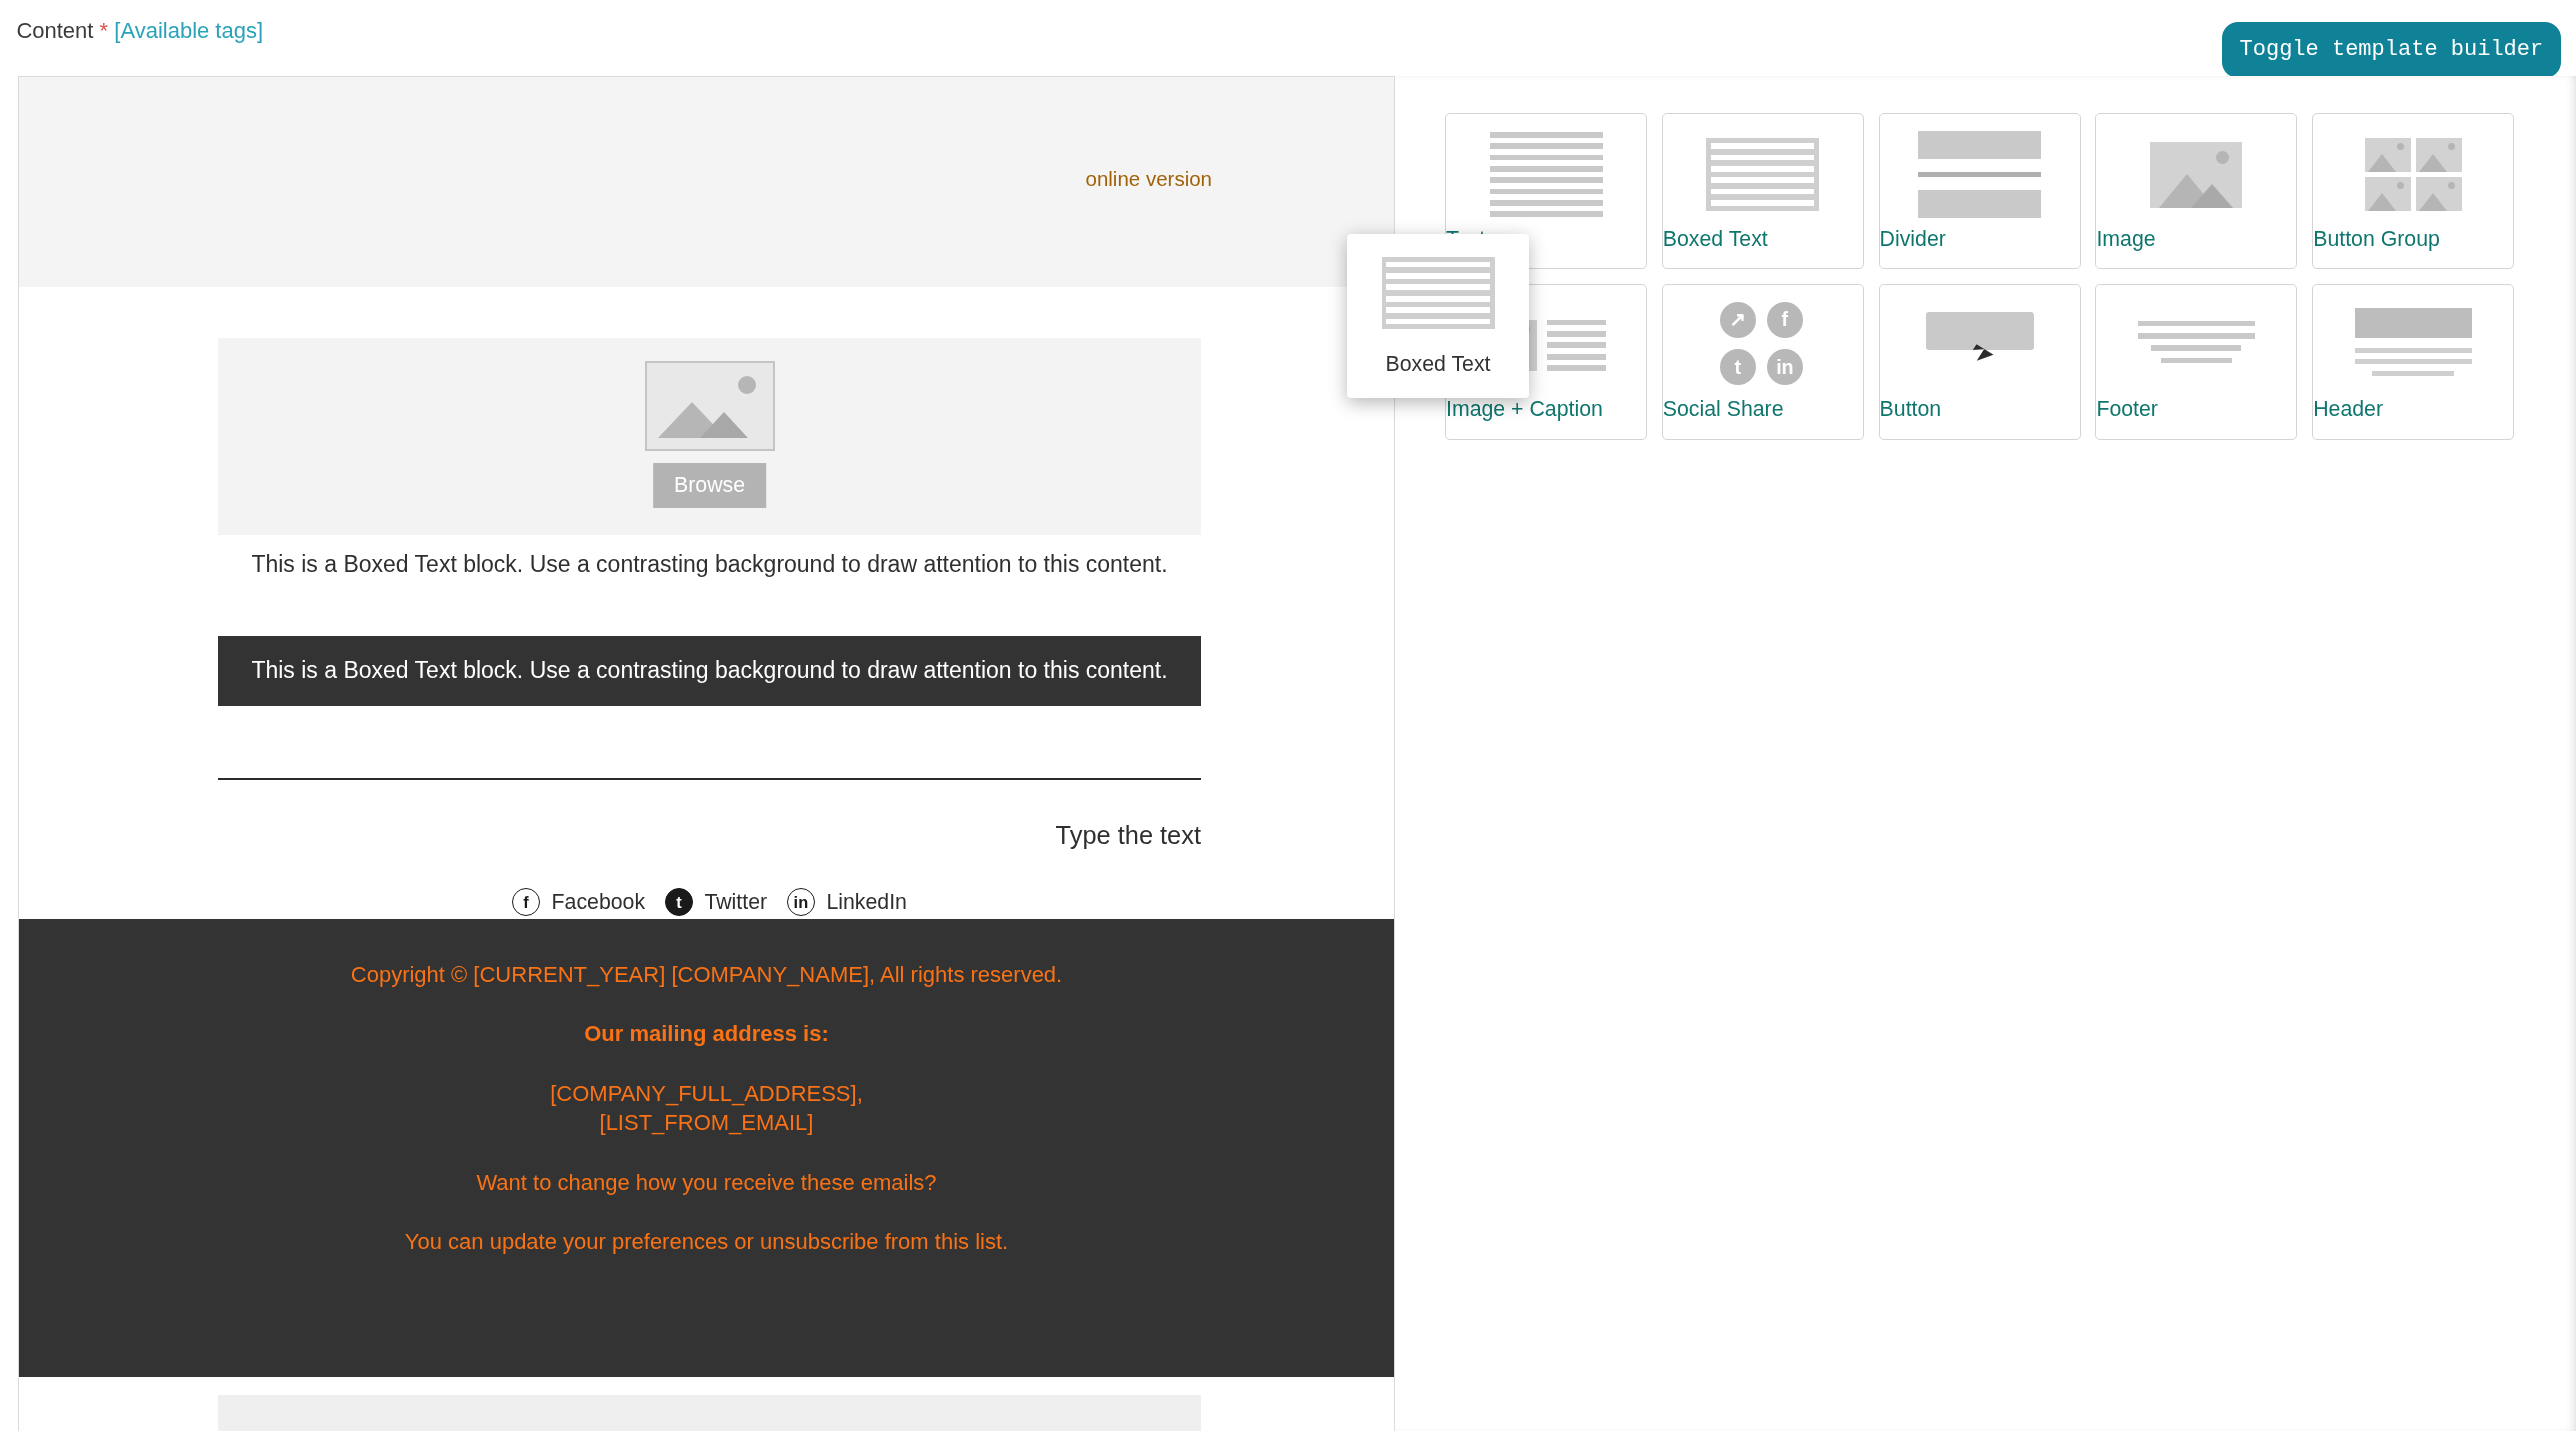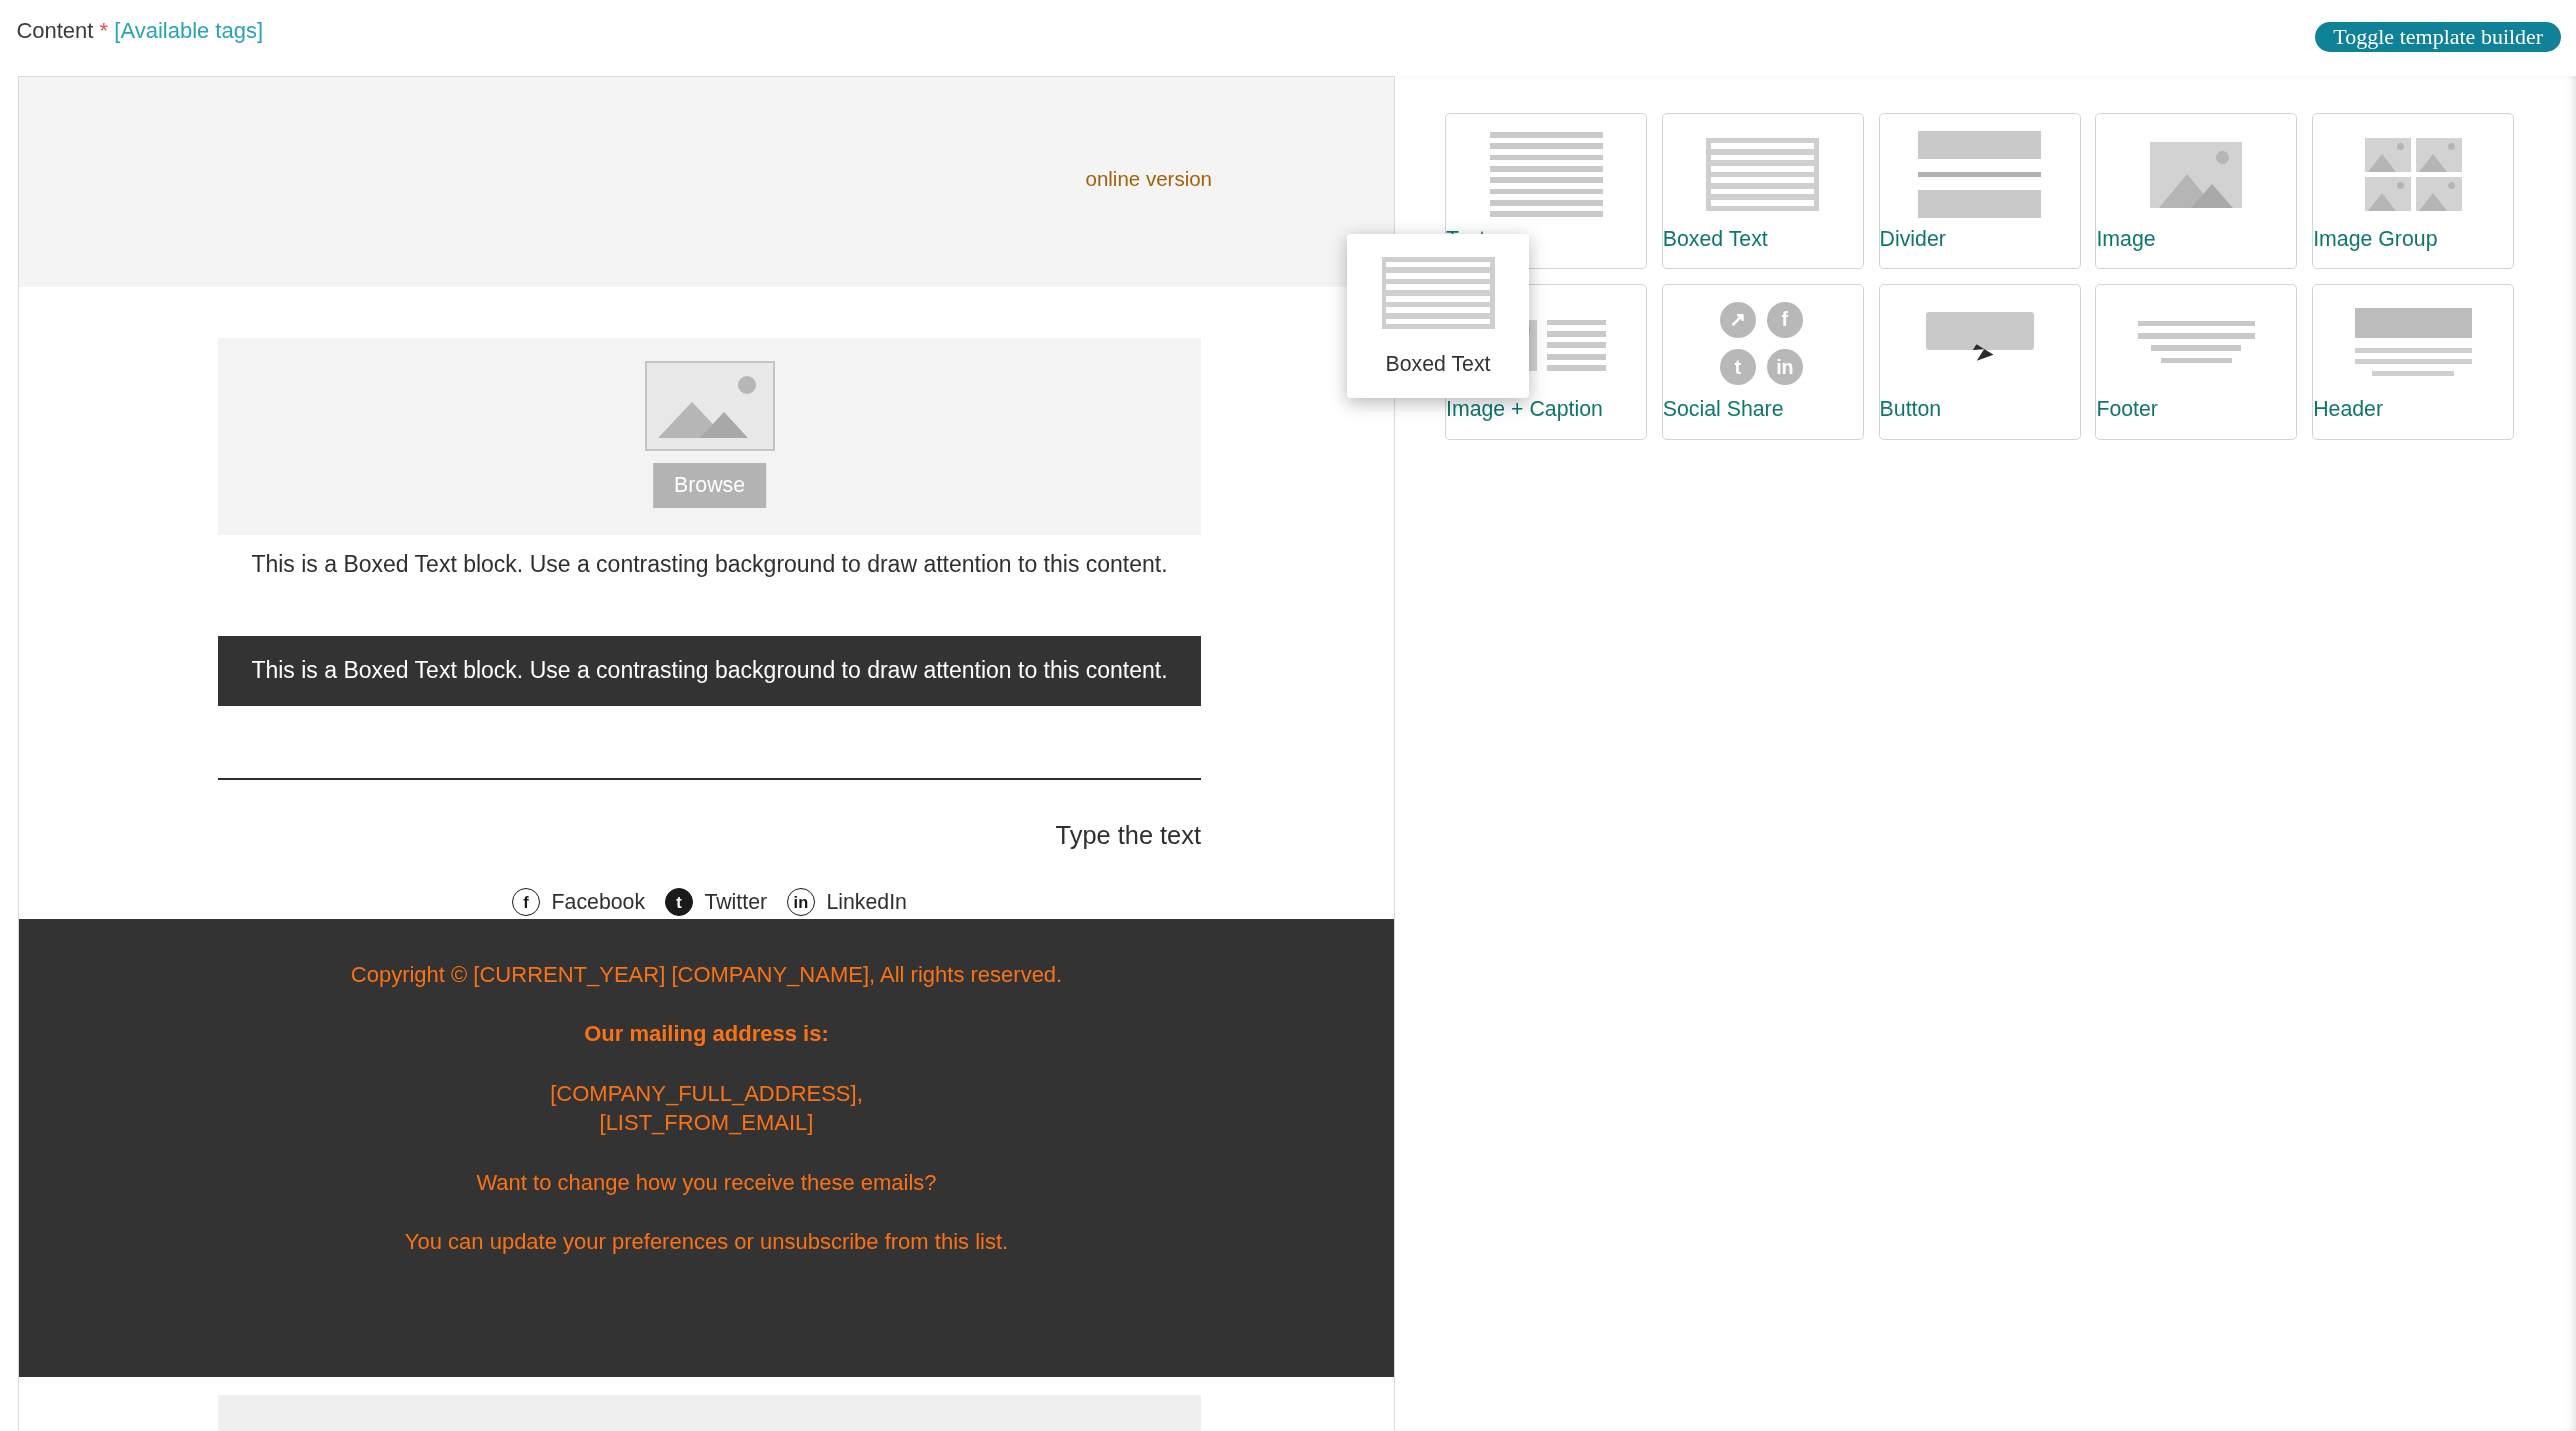--- a/index.html
+++ b/index.html
@@ -38,23 +38,23 @@
     cursor: pointer;
   }
   #toggle-builder {
     position: absolute;
     right: 14.8px;
     top: 22px;
     background: #0f8297;
     color: #ffffff;
     border: none;
     border-radius: 16px;
-    font-family: Liberation Serif, serif;
+    font-family: Liberation Mono, monospace;
     font-size: 22px;
-    padding: 4px 18px;
+    padding: 17px 18px;
     line-height: 1;
     cursor: pointer;
     white-space: nowrap;
   }
 
   
   #canvas {
     position: absolute;
     left: 18px;
     top: 76px;
@@ -658,21 +658,21 @@
           <div class="cell">
               <div class="s"></div>
               <div class="m1"></div>
             </div>
           <div class="cell">
               <div class="s"></div>
               <div class="m1"></div>
             </div>
         </div>
       </div>
-      <div class="caption">Image Group</div>
+      <div class="caption">Button Group</div>
     </div>
 
     <div class="pal-card">
       <div class="thumb">
         <div class="imgcap">
           <div class="pic">
               <div class="s"></div>
               <div class="m1"></div>
             </div>
           <div class="lines">

